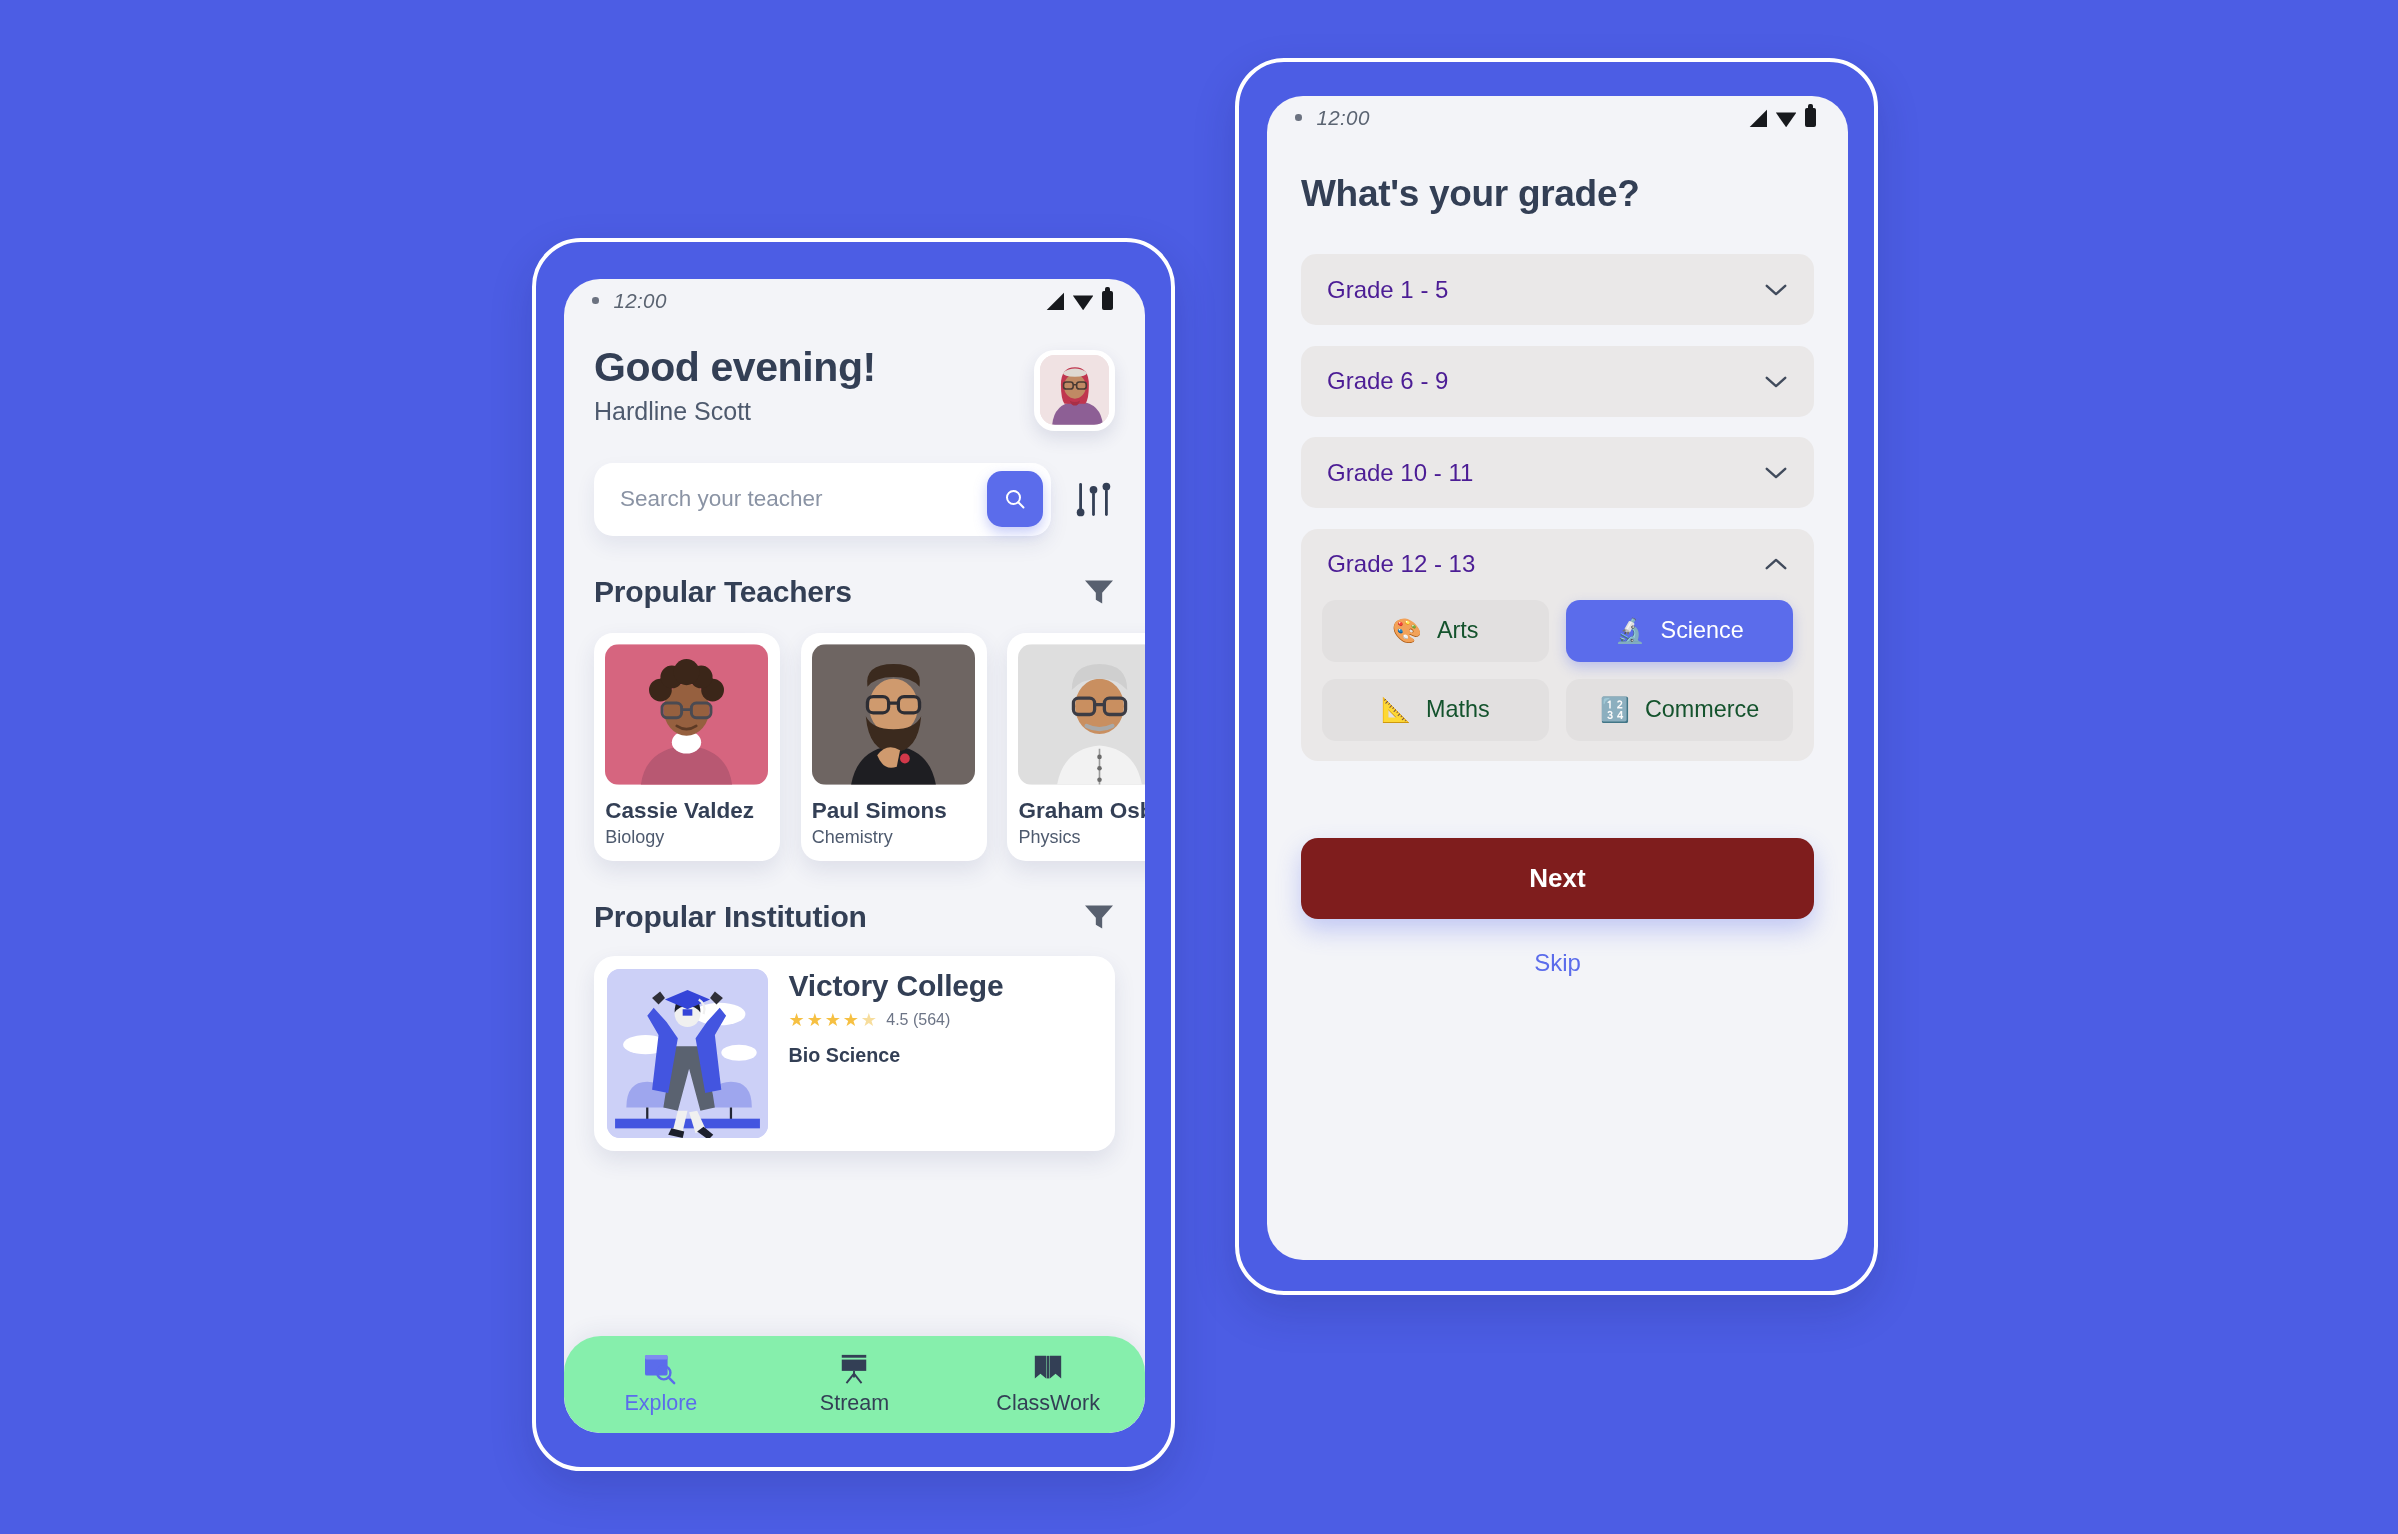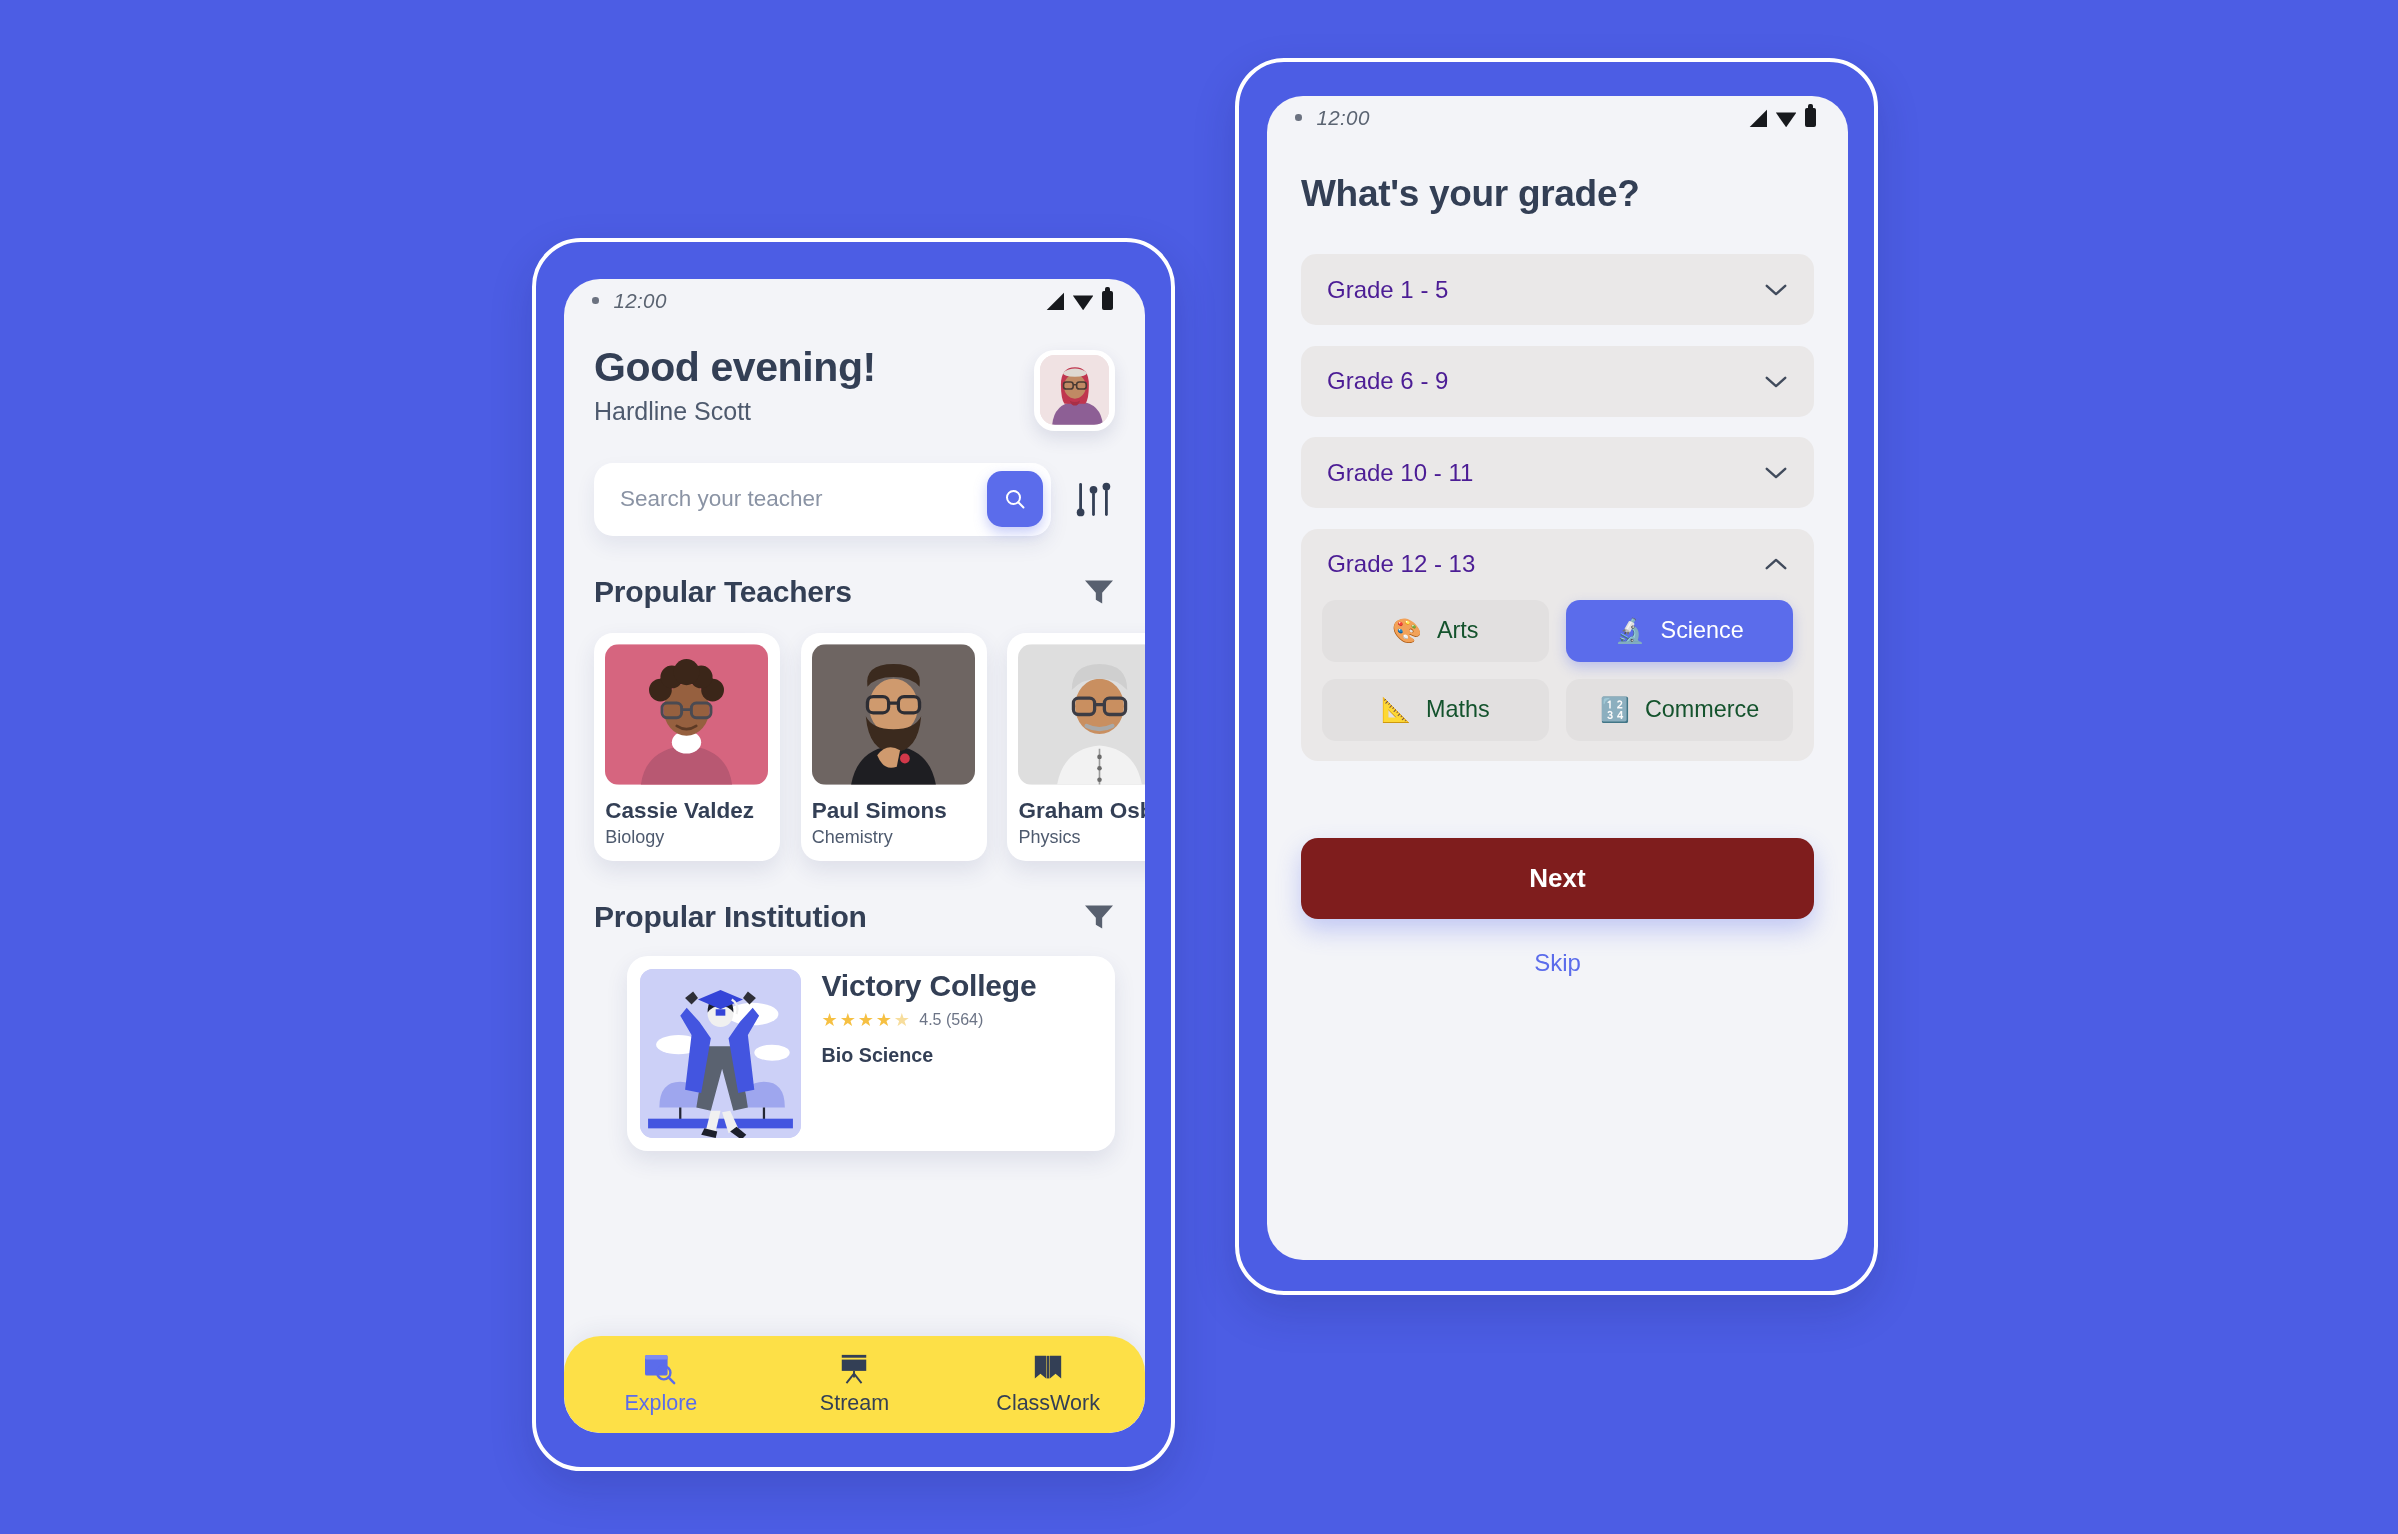--- a/index.html
+++ b/index.html
@@ -77,35 +77,35 @@
   .funnel { width: 32px; height: 28px; }
 
   .teacher-row { display: flex; gap: 20.6px; margin-top: 24px; }
   .tcard { width: 186px; flex: none; background: #fff; border-radius: 19px; padding: 11.2px 11.2px 13px;
      box-shadow: 0 9.4px 22.5px rgba(40,50,110,.10); }
   .tphoto { width: 163px; height: 141px; border-radius: 14px; overflow: hidden; position: relative; }
   .tname { font-size: 22.5px; font-weight: 700; color: #333f55; margin-top: 13px; white-space: nowrap; }
   .tsubj { font-size: 18px; color: #4e5a6e; margin-top: 2.8px; }
 
   .inst-card { display: flex; gap: 20.6px; background: #fff; border-radius: 20.6px; padding: 13px;
-     margin-top: 22.5px; box-shadow: 0 9.4px 22.5px rgba(40,50,110,.10); margin-left: 33px; }
+     margin-top: 22.5px; box-shadow: 0 9.4px 22.5px rgba(40,50,110,.10); }
   .inst-img { width: 161px; height: 169px; border-radius: 13px; flex: none; overflow: hidden;
      background: #cfd2f7; position: relative; }
   .inst-name { font-size: 30px; font-weight: 700; color: #333f55; letter-spacing: -0.2px; }
   .rating-row { display: flex; align-items: center; gap: 9.4px; margin-top: 7.5px; }
   .stars { display: flex; gap: 1.9px; }
   .star { font-size: 18px; color: #f6c042; line-height: 1; }
   .star.half { color: #f7dd9c; }
   .rating-text { font-size: 16px; color: #6c7486; }
   .inst-tag { font-size: 19.7px; font-weight: 700; color: #333f55; margin-top: 15px; }
   .inst-desc { font-size: 19px; color: #4e5a6e; line-height: 1.55; margin-top: 3.7px; }
 
   .bottomnav {
     position: absolute; left: 0; bottom: 0; width: 581px; height: 97px;
-    background: #fde047; border-radius: 37px 37px 36px 36px;
+    background: #86efac; border-radius: 37px 37px 36px 36px;
     display: flex; align-items: center; justify-content: space-around;
     box-shadow: 0 -5.6px 20.6px rgba(40,50,110,.07);
   }
   .navitem { display: flex; flex-direction: column; align-items: center; gap: 6.6px; cursor: pointer; width: 141px; }
   .navlabel { font-size: 21.5px; color: #333f55; }
   .navitem.active .navlabel { color: #5b6ceb; }
 
   
   .r-body { padding: 0 34px; }
   .q-title { font-size: 37px; font-weight: 700; color: #333f55; margin-top: 34px; letter-spacing: -0.3px; }

